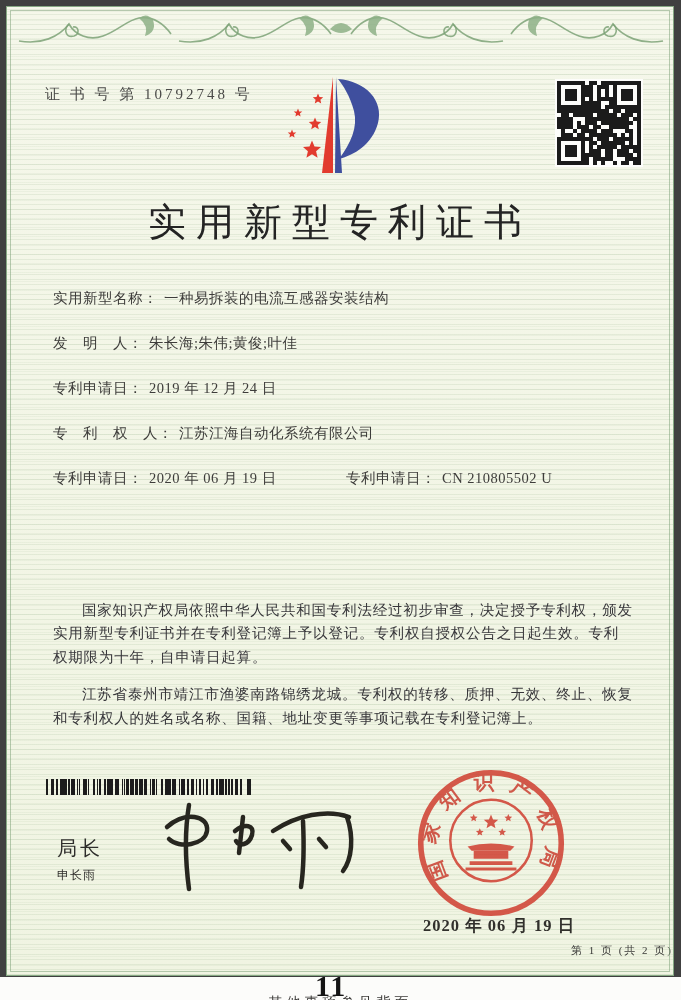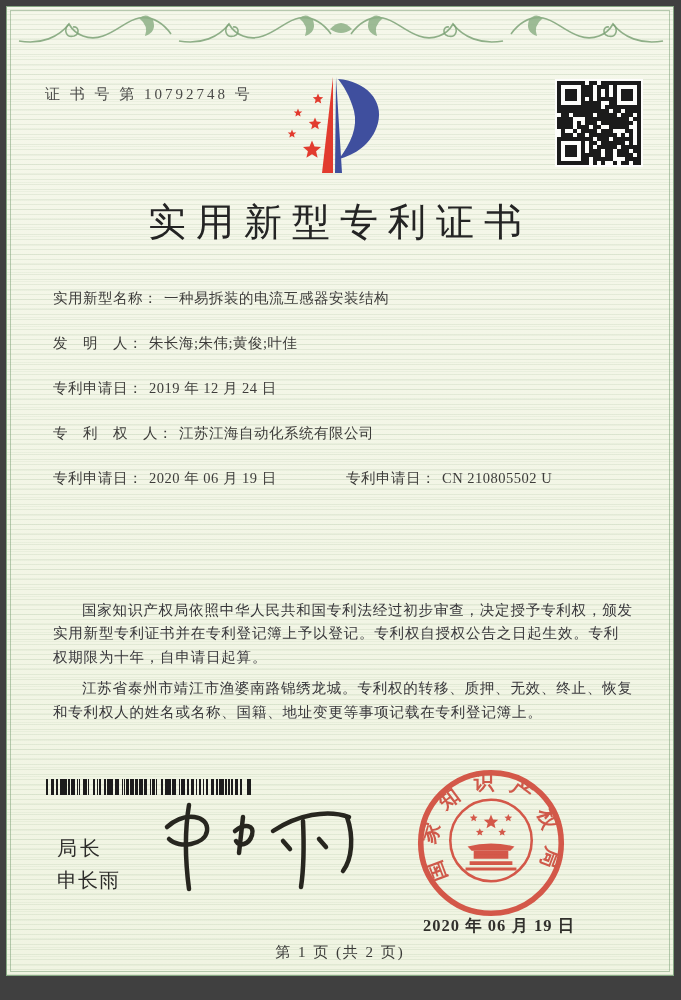--- a/index.html
+++ b/index.html
@@ -37,39 +37,39 @@
   }
 
   .fields { position:absolute; left:46px; top:276px; width:590px; }
   .row { position:relative; height:45px; padding-top:6px; font-size:14.5px; color:#3d3c3a; letter-spacing:0.5px; }
   .row .val { margin-left:6px; }
   .pair2 { position:absolute; left:293px; top:6px; }
 
   .body-text { position:absolute; left:46px; top:592px; width:580px; }
   .body-text p {
     font-size:14.5px; color:#37363a; line-height:1.62; text-indent:2em;
-    letter-spacing:0.8px; margin-bottom:8px;
+    letter-spacing:0.8px; margin-bottom:14px;
   }
 
   .barcode { position:absolute; left:39px; top:772px; }
 
   .signer-title { position:absolute; left:50px; top:828px; font-size:20px; color:#2e2d2b; letter-spacing:3px; }
-  .signer-name  { position:absolute; left:50px; top:860px; font-size:20px; color:#2e2d2b; letter-spacing:1px; }
+  .signer-name  { position:absolute; left:50px; top:860px; font-size:12px; color:#2e2d2b; letter-spacing:1px; }
   .signature { position:absolute; left:144px; top:790px; }
   .signature path { stroke:#27261f; stroke-width:4.5; fill:none; stroke-linecap:round; stroke-linejoin:round; }
 
   .seal { position:absolute; left:400px; top:752px; opacity:0.92; }
   .seal-date {
     position:absolute; left:416px; top:908px; font-size:16.5px; color:#31302c;
     letter-spacing:1px; font-weight:600;
   }
 
   .page-footer {
-    position:absolute; left:0; right:0; top:936px; text-align:center;
-    font-size:15px; color:#3a3a38; letter-spacing:2px;
+    position:absolute; left:0; right:0; top:936px; text-align:right;
+    font-size:11px; color:#3a3a38; letter-spacing:2px;
   }
 
   .below-strip { position:absolute; left:0; top:977px; width:681px; height:23px; background:#fcfcfa; overflow:hidden; }
   .below-number {
     position:absolute; left:315px; top:-6px; font-size:30px; font-weight:700; color:#141414;
     letter-spacing:2px; line-height:1;
   }
   .below-partial {
     position:absolute; left:0; right:0; top:17px; text-align:center;
     font-size:14px; color:#3b3a38; letter-spacing:4px;
@@ -612,13 +612,17 @@
           <path d="M-25,26.5 h50 v3 h-50 Z"></path>
         </g>
       </g>
     </svg>
 
     <div class="seal-date">2020 年 06 月 19 日</div>
 
     <div class="page-footer">第 1 页 (共 2 页)</div>
   </div>
 
+  <div class="below-strip">
+    <span class="below-number">11</span>
+    <div class="below-partial">其他事项参见背面</div>
+  </div>
 </div>
 
 </body></html>

